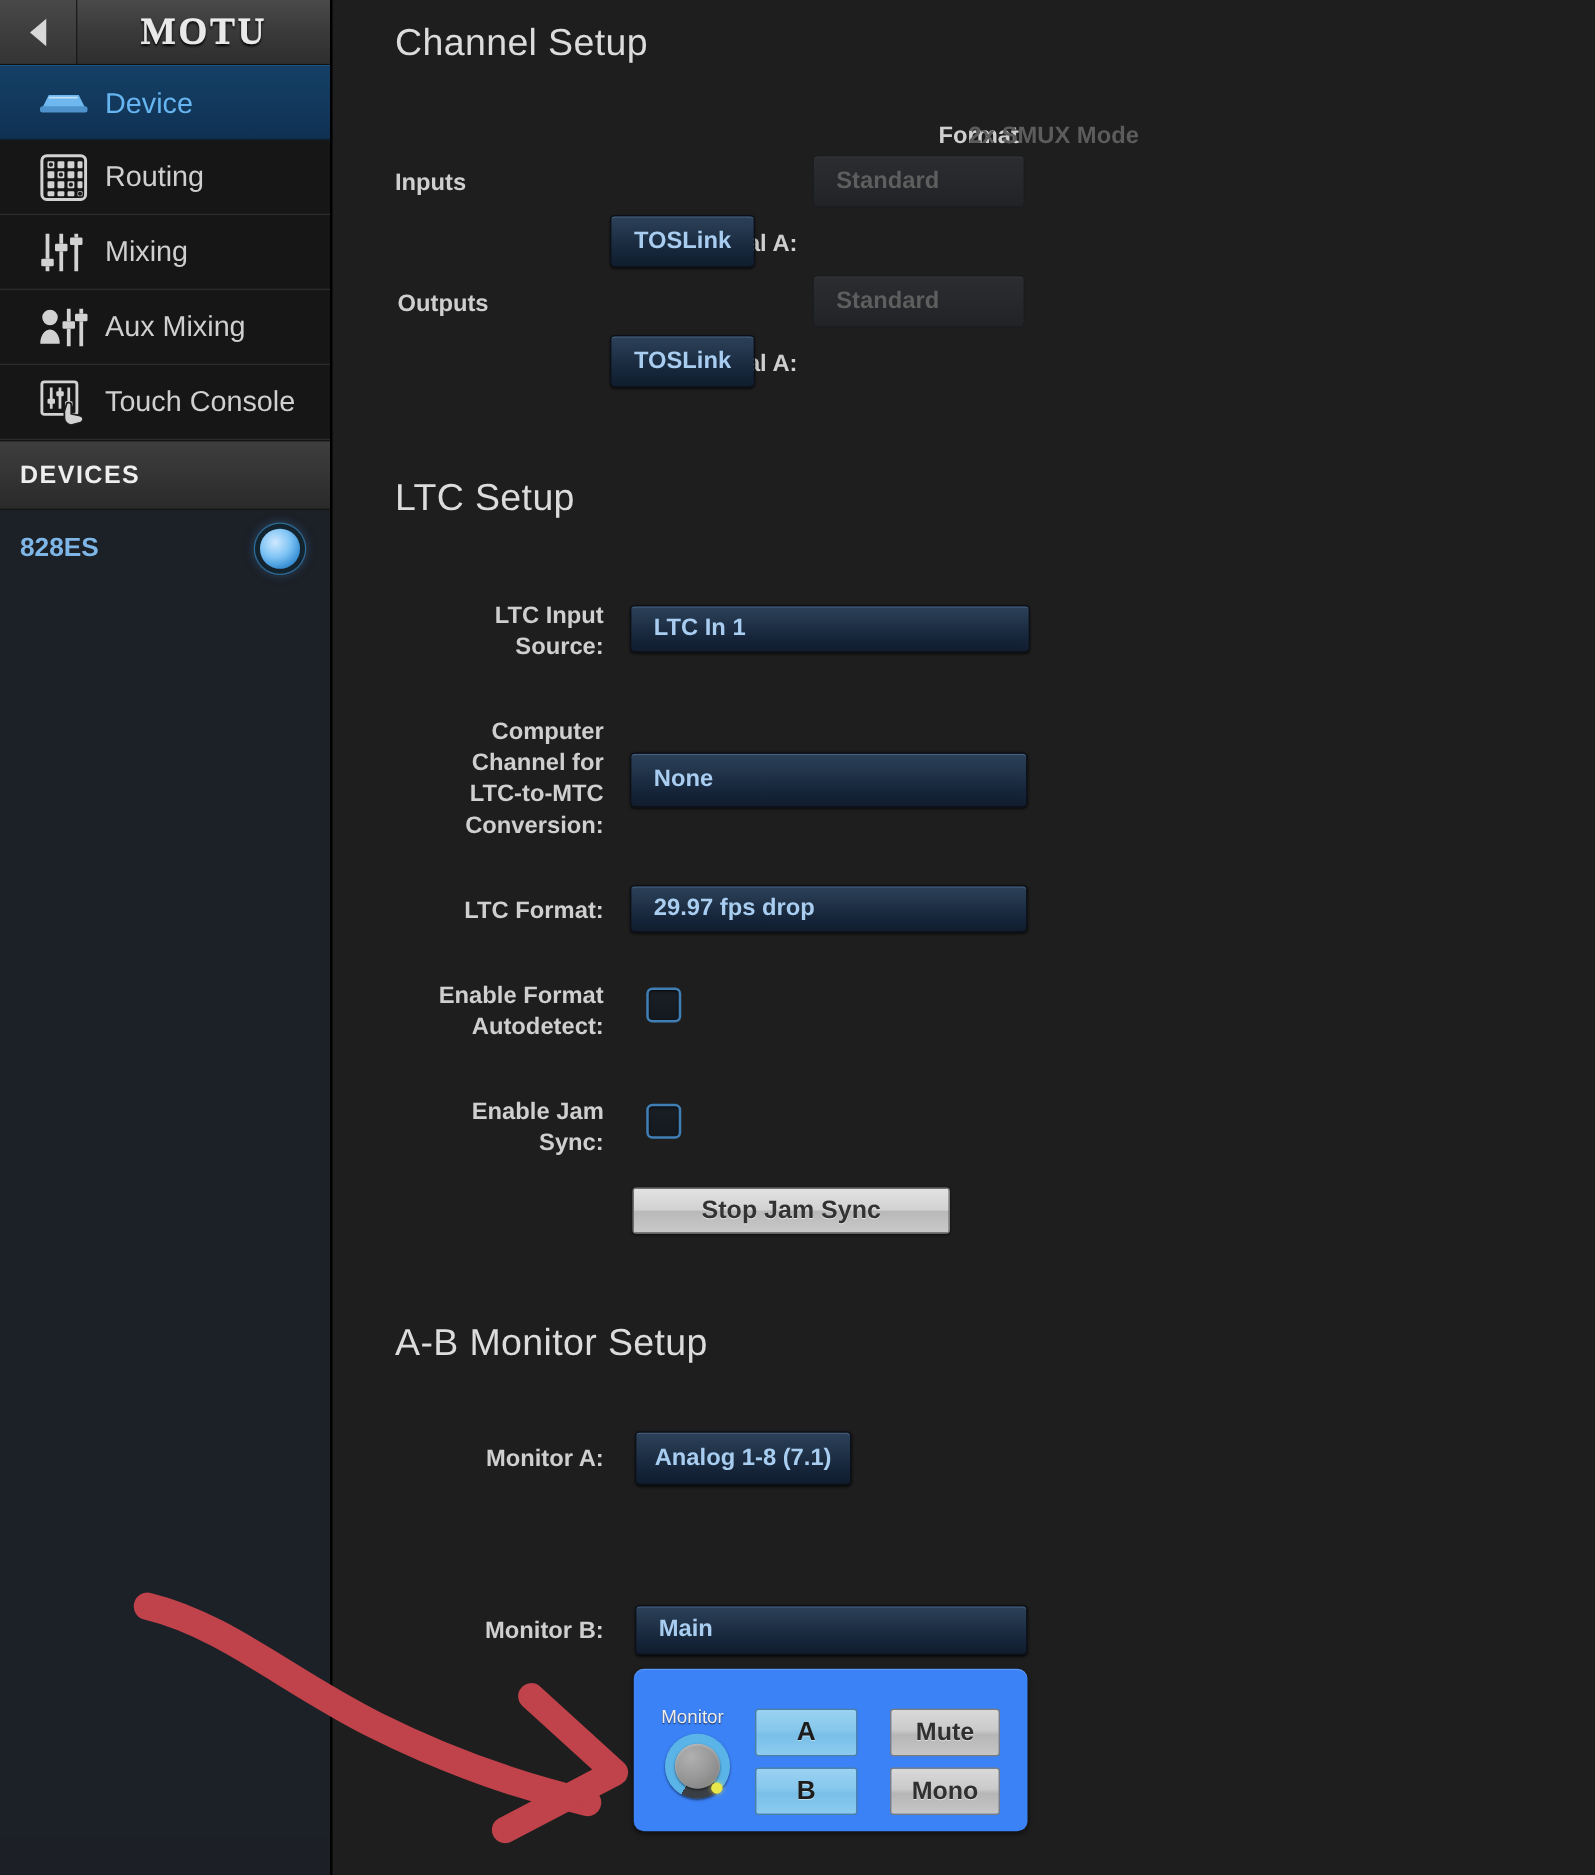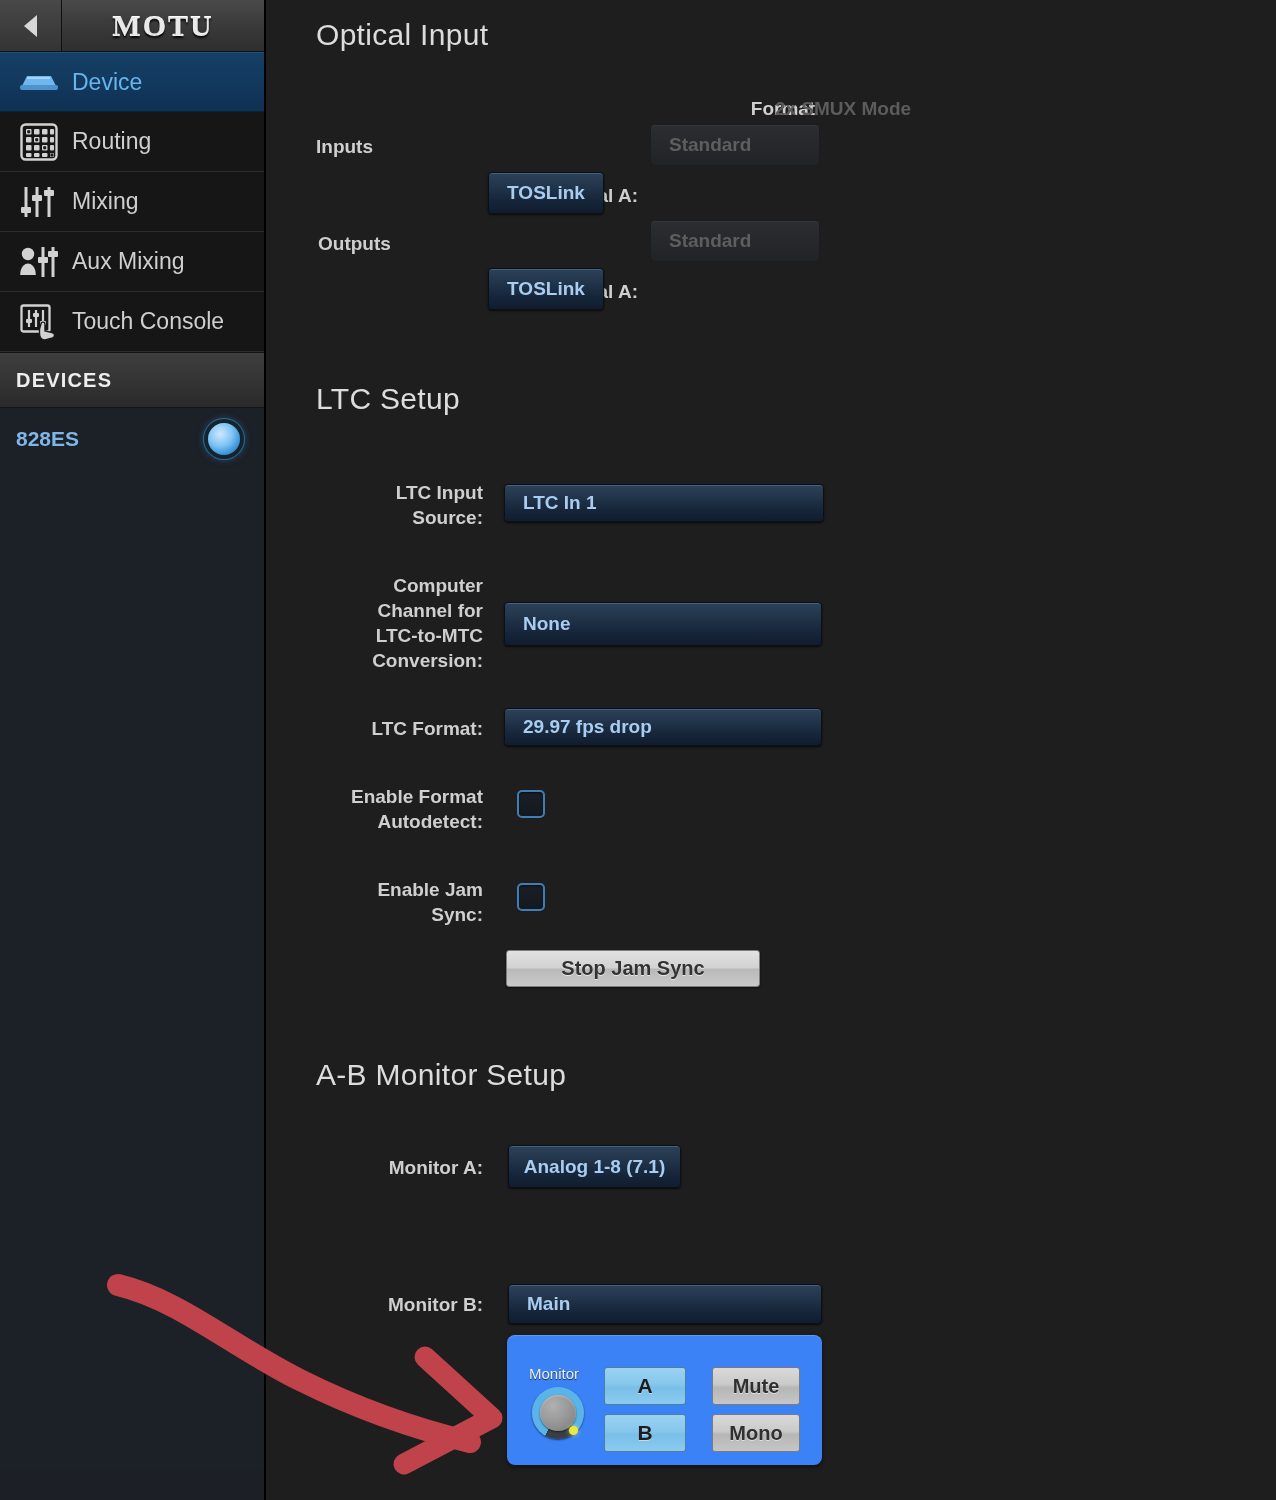--- a/index.html
+++ b/index.html
@@ -56,21 +56,21 @@
     letter-spacing: 2px;
     color: #e9e9e9;
     text-shadow: 0 2px 2px #000, 0 -1px 0 #fff;
     background: linear-gradient(180deg,#4a4a4a 0%, #3b3b3b 45%, #2e2e2e 100%);
   }
 
   .nav-item {
     display: flex;
     align-items: center;
     height: 60px;
-    padding-left: 12px;
+    padding-left: 24px;
     border-bottom: 1px solid #2c2c2c;
     background: #161616;
     color: #cfcfcf;
     font-size: 23px;
   }
   .nav-item.active {
     background: linear-gradient(180deg,#153f66 0%, #12385c 55%, #0f3152 100%);
     color: #66b5f0;
     border-bottom: 1px solid #0a2438;
     border-top: 1px solid #1d5381;
@@ -382,21 +382,21 @@
 
     <div class="dev-row">
       <span class="dev-name">828ES</span>
       <span class="dev-led"></span>
     </div>
     <div class="sb-fill"></div>
   </div>
 
   <div id="main">
 
-    <div class="section-title" style="left:48px; top:18px;">Optical Input</div>
+    <div class="section-title" style="left:48px; top:18px;">Channel Setup</div>
 
     <div class="lbl colhdr" style="left:440px; top:96px; width:150px;">Format</div>
     <div class="lbl colhdr dim" style="left:310px; top:96px; width:530px;">2x SMUX Mode</div>
 
     <div class="lbl left" style="left:48px; top:134px;">Inputs</div>
 
     <div class="popup disabled" style="left:382px; top:124px; width:170px; height:42px;">Standard</div>
 
     <div class="lbl" style="left:240px; top:183px; width:130px;">Optical A:</div>
     <div class="popup center" style="left:220px; top:172px; width:116px; height:42px;">TOSLink</div>

